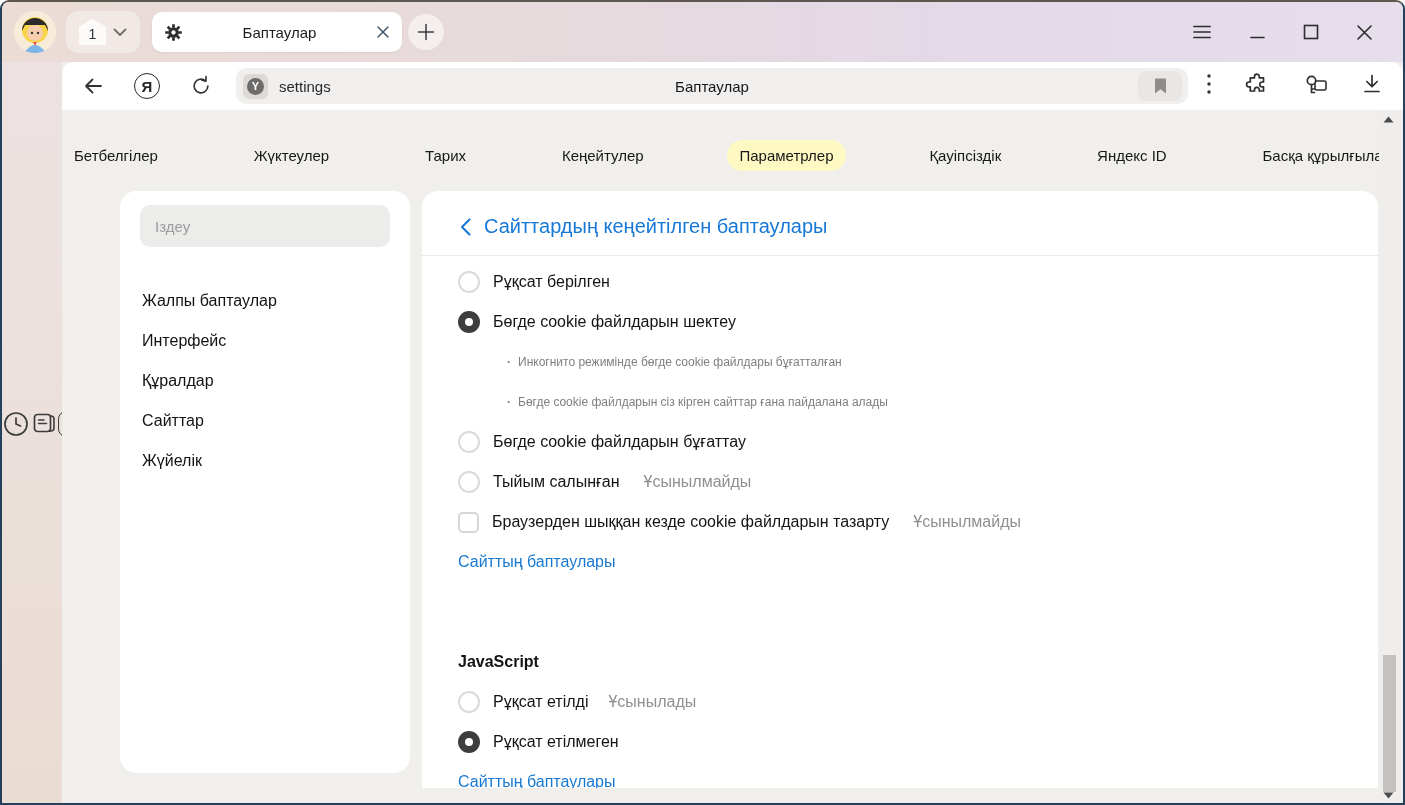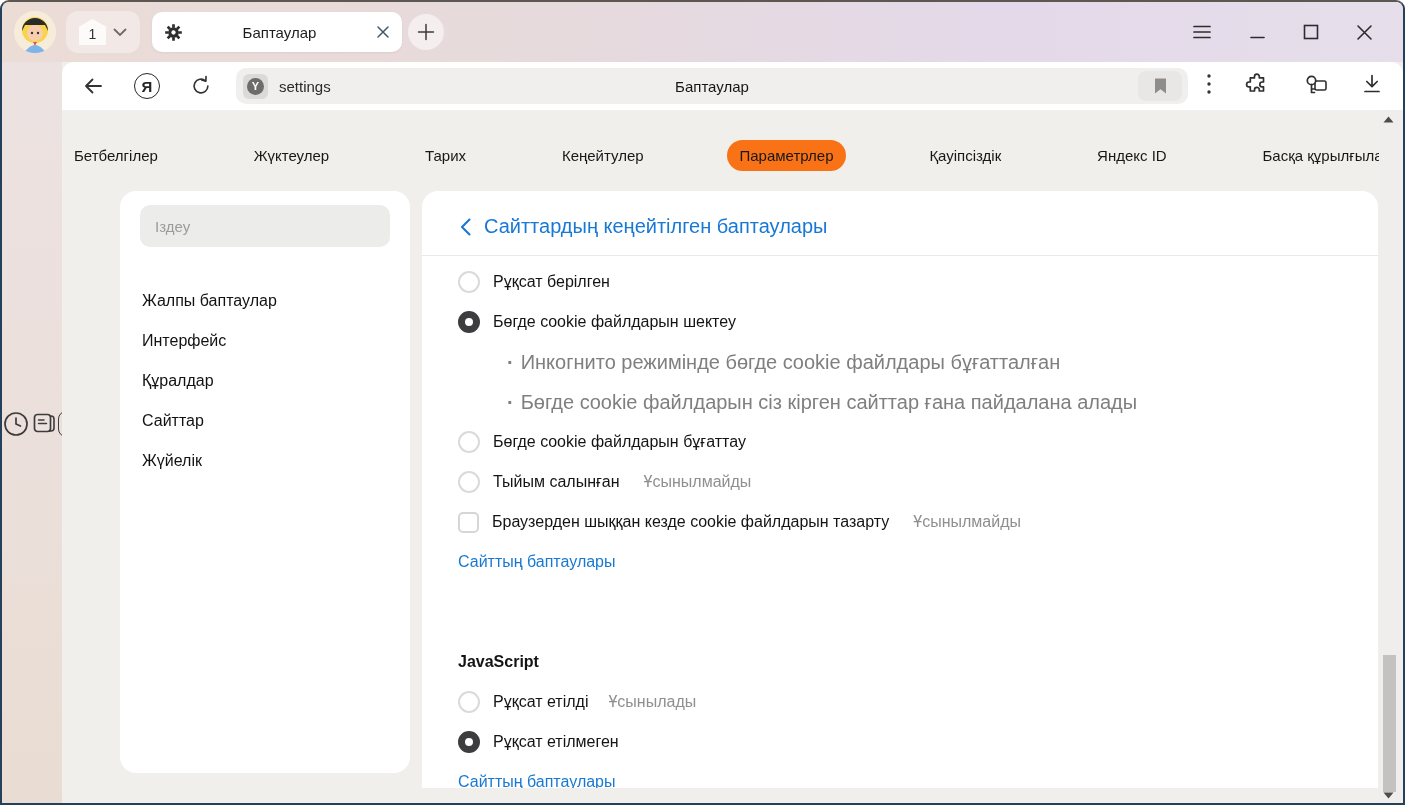--- a/index.html
+++ b/index.html
@@ -96,21 +96,21 @@
   }
   .url-text{ margin-left:11px; font-size:15px; color:#2a2a2a; }
   .url-title{ position:absolute; left:0; right:0; text-align:center; font-size:15px; color:#161616; pointer-events:none; }
   .bookmark-pill{ margin-left:auto; width:44px;height:30px;border-radius:8px;background:#e9e7e6; display:flex;align-items:center;justify-content:center; z-index:1; }
   .toolbar-right{ display:flex; gap:33px; align-items:center; padding-right:4px; }
 
   
   .content{ flex:1; position:relative; background:#f1efec; min-height:0; }
   .settings-nav{ display:flex; justify-content:space-between; gap:14px; padding:30px 0 0; }
   .nav-pill{ font-size:15px; color:#181818; padding:7px 12px; border-radius:17px; white-space:nowrap; }
-  .nav-pill.on{ background:#f97316; }
+  .nav-pill.on{ background:#fef9c3; }
 
   .cards-row{ display:flex; align-items:flex-start; padding:20px 0 0 58px; }
 
   .sidebar-card{
     width:290px; flex:0 0 auto; background:#fff; border-radius:16px;
     height:582px; padding:14px 20px;
   }
   .search-input{
     width:100%; height:42px; background:#ececeb; border:none; border-radius:10px;
     padding:0 15px; font-size:15px; color:#333; outline:none;
@@ -129,21 +129,21 @@
   .heading-text{ font-size:20px; color:#1878d6; }
   .card-divider{ border-top:1px solid #e9e9e9; margin:0 -36px; }
 
   .options{ padding-top:6px; }
   .opt-row{ height:40px; display:flex; align-items:center; }
   .radio{ width:22px;height:22px;border-radius:50%;border:2px solid #dadada;background:#fff;flex:0 0 auto; }
   .radio.on{ border:7px solid #3d3d3f; }
   .checkbox{ width:21px;height:21px;border-radius:5px;border:2px solid #d6d6d6;background:#fff;flex:0 0 auto; }
   .opt-label{ margin-left:13px; font-size:16px; color:#141414; }
   .opt-hint{ margin-left:24px; font-size:16px; color:#8f8f8f; }
-  .note-row{ height:40px; display:flex; align-items:center; padding-left:49px; font-size:20px; color:#7f7f7f; }
+  .note-row{ height:40px; display:flex; align-items:center; padding-left:49px; font-size:12px; color:#7f7f7f; }
   .note-row::before{ content:"·"; margin-right:7px; font-weight:bold; color:#7f7f7f; }
   .links-row{ display:flex; gap:38px; height:40px; align-items:center; margin-top:0; }
   .link{ font-size:16px; color:#1879d2; cursor:pointer; }
   .section-gap{ height:60px; }
   .section-heading{ font-size:16px; font-weight:bold; color:#141414; height:40px; display:flex; align-items:center; }
 
   
   .scrollbar{ position:absolute; top:0; right:0; width:24px; bottom:0; background:#f0eeec; }
   .scroll-arrow{ position:absolute; left:0; right:6px; display:flex; justify-content:center; }
   .scroll-arrow.up{ top:6px; }

